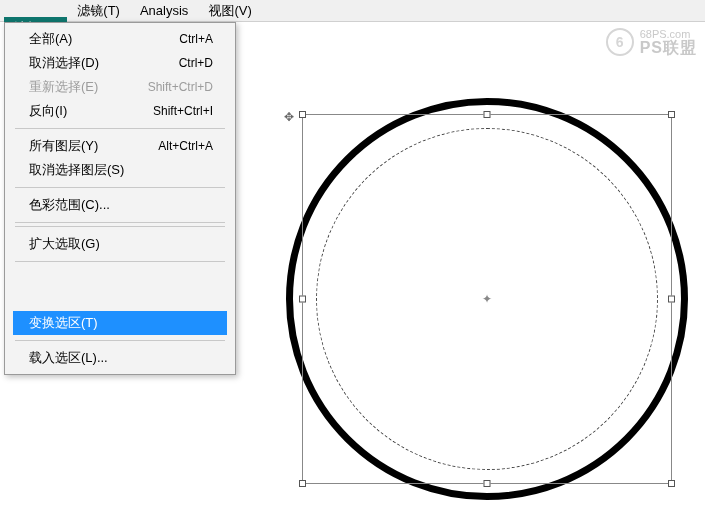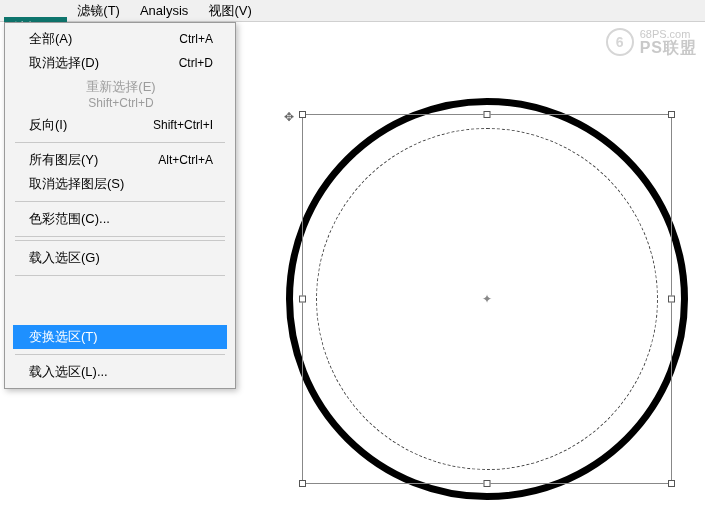--- a/index.html
+++ b/index.html
@@ -43,21 +43,21 @@
   .grp { padding: 2px 0; }
   .sep { height: 1px; background: #c8c8c8; margin: 3px 2px; }
   .row {
     display: flex;
     align-items: center;
     justify-content: space-between;
     padding: 3px 14px 3px 16px;
     cursor: default;
     position: relative;
   }
-  .row.disabled { color: #9c9c9c; flex-direction: column; }
+  .row.disabled { color: #9c9c9c; }
   .row.highlight { background: #1e90ff; color: #fff; margin-top: 44px; }
   .row .lbl {}
   .row .sc { font-size: 12px; }
   .row .arrow {
     position: absolute;
     right: 6px;
     top: 50%;
     transform: translateY(-50%);
     width: 0; height: 0;
     border-top: 4px solid transparent;
@@ -200,21 +200,21 @@
   <div class="sep"></div>
   <div class="grp">
     <div class="row">
       <span class="lbl">色彩范围(C)...</span>
     </div>
   </div>
   <div class="sep"></div>
   <div class="sep"></div>
   <div class="grp">
     <div class="row">
-      <span class="lbl">载入选区(G)</span>
+      <span class="lbl">扩大选取(G)</span>
     </div>
   </div>
   <div class="sep"></div>
   <div class="grp">
     <div class="row highlight">
       <span class="lbl">变换选区(T)</span>
     </div>
   </div>
   <div class="sep"></div>
   <div class="grp">

